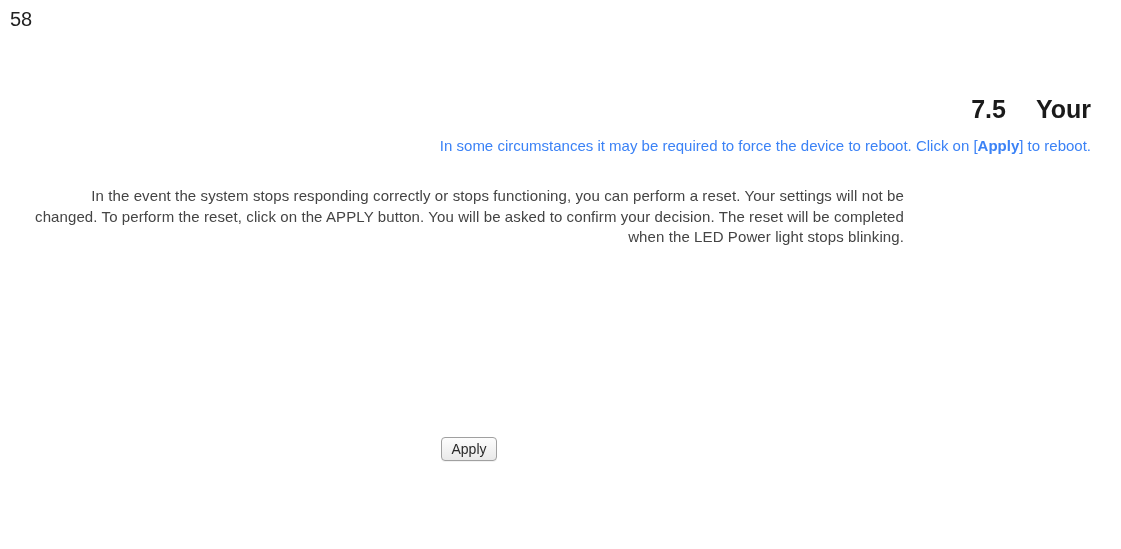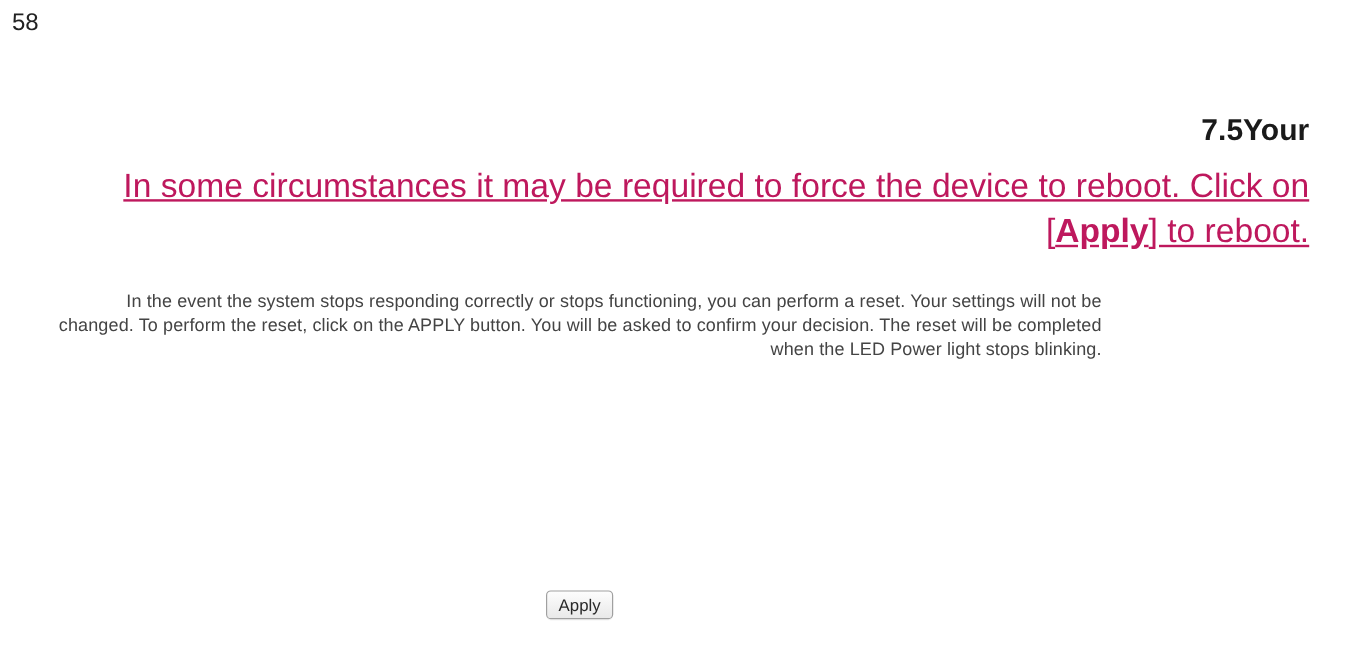--- a/index.html
+++ b/index.html
@@ -26,33 +26,32 @@
       right: 30px;
     }
     .section-heading {
       font-size: 25px;
       font-weight: 700;
       color: #1a1a1a;
       margin-bottom: 12px;
     }
     .section-number {
       display: inline-block;
-      margin-right: 0;
+      margin-right: 30px;
     }
     .body-text {
-      font-size: 28px;
-      color: #be185d;
+      font-size: 15px;
+      color: #3b82f6;
       margin-left: 18px;
       line-height: 1.35;
       margin-bottom: 30px;
-      text-decoration: underline;
     }
     .body-text .bold { font-weight: 700; }
     .ui-panel {
-      margin-left: 18px;
+      margin-left: 4px;
       width: 870px;
       position: relative;
     }
     .panel-text {
       font-size: 15px;
       color: #444;
       line-height: 1.35;
       font-family: Verdana, Geneva, sans-serif;
       letter-spacing: 0.1px;
     }

